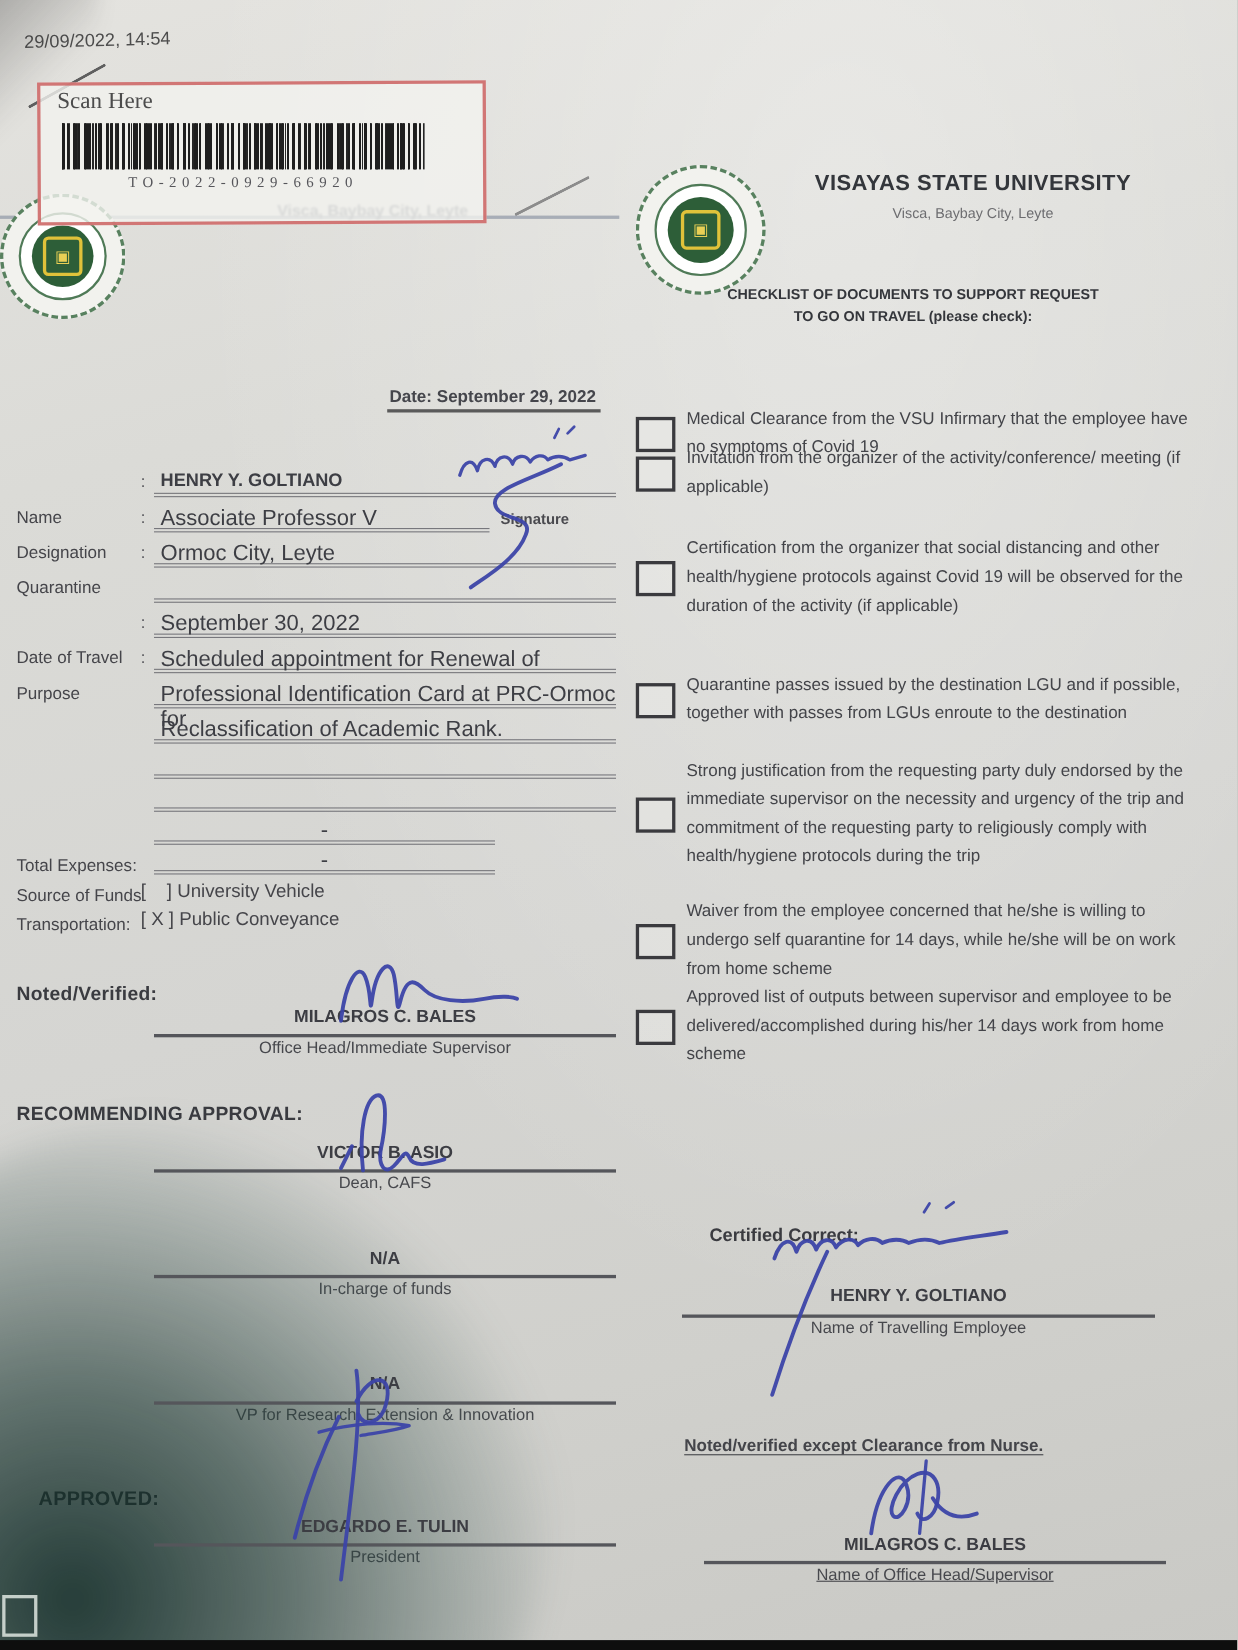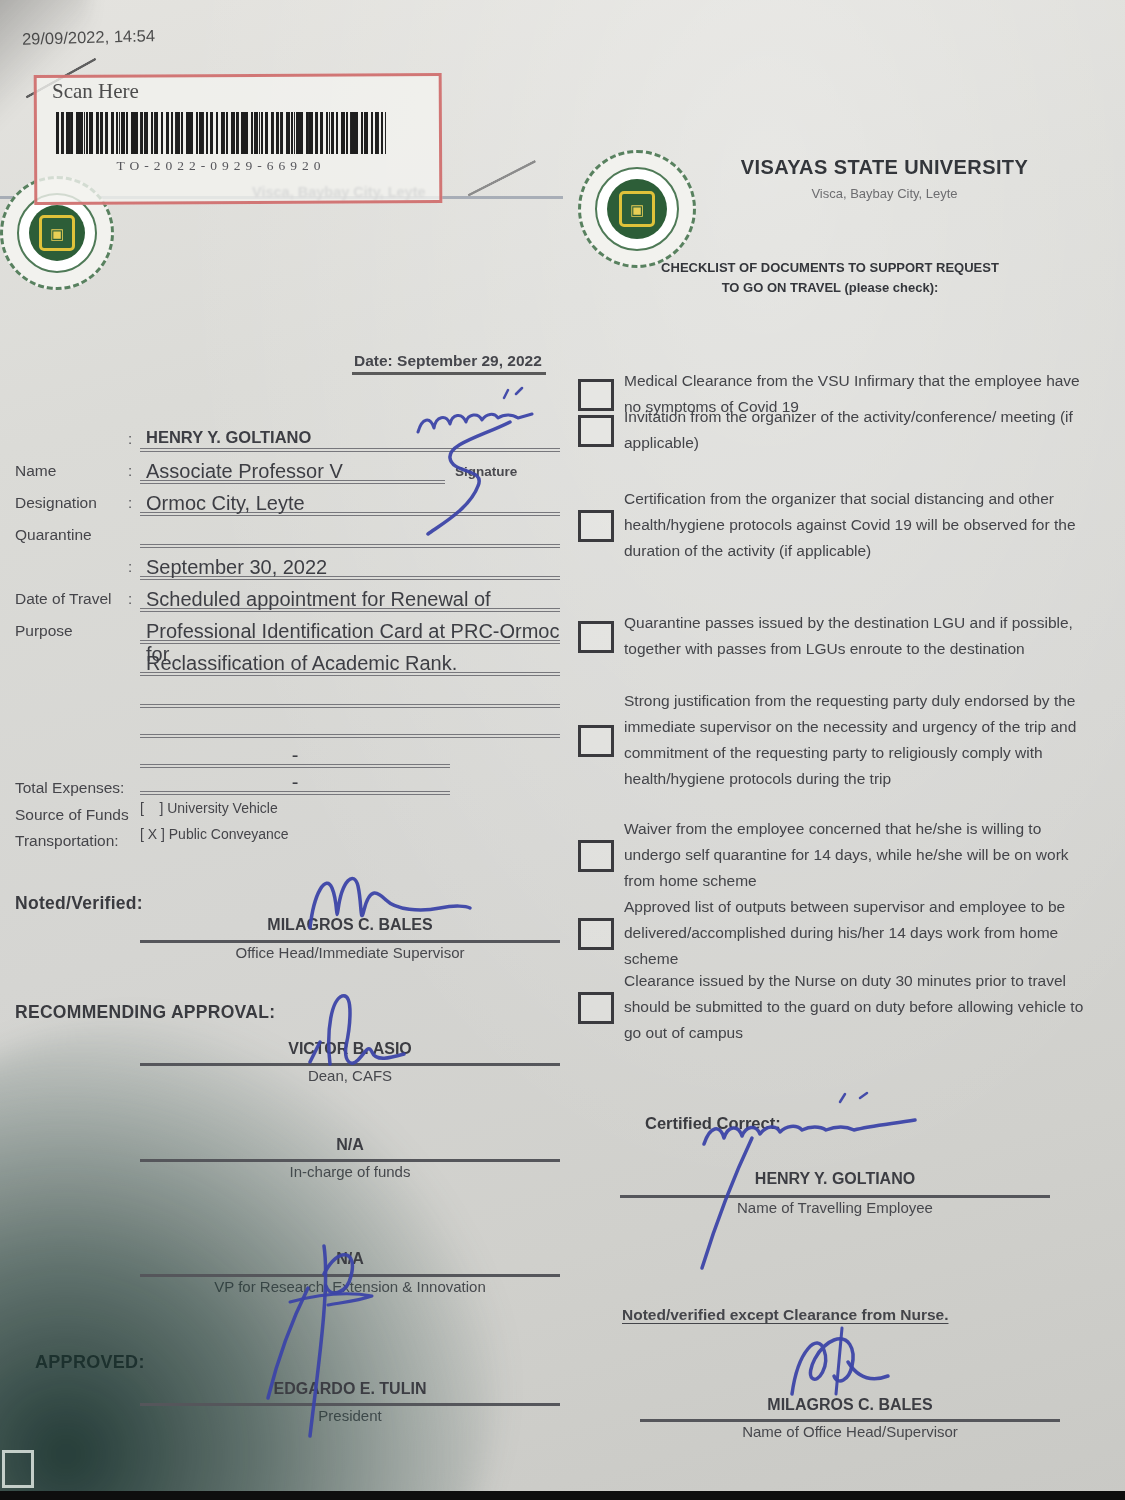--- a/index.html
+++ b/index.html
@@ -52,21 +52,21 @@
   .date-line{left:352px;top:352px;font-size:15.5px;font-weight:600;color:#45464c;
     border-bottom:3px solid #5a5a5a;padding:0 4px 2px 2px;}
   
   .lbl{left:15px;font-size:15.5px;color:#45454a;margin-top:32px;}
   .colon{left:128px;font-size:15px;color:#55555a;}
   .frow{left:140px;width:420px;height:24px;border-bottom:4px double #77777c;font-size:20px;
     color:#3d3e44;padding-left:6px;box-sizing:border-box;}
   .frow.bold{font-weight:bold;font-size:16.5px;}
   .sig-caption{left:455px;top:464px;font-size:13.5px;font-weight:bold;color:#4a4a4f;}
   .dashrow{text-align:center;padding-left:0;}
-  .opt{left:140px;font-size:14px;color:#45454a;white-space:pre;}
+  .opt{left:128px;font-size:17px;color:#45454a;white-space:pre;}
   
   .sec-label{font-size:17.5px;font-weight:bold;color:#3a3b40;letter-spacing:0.3px;}
   .sig-name{width:420px;text-align:center;font-weight:bold;font-size:16px;color:#3c3d43;z-index:2;}
   .sig-rule{width:420px;height:0;border-top:3px solid #55565b;z-index:1;}
   .sig-title{width:420px;text-align:center;font-size:15px;color:#47484d;}
   
   .chk-item{left:578px;width:508px;display:flex;align-items:center;}
   .chk-box{width:30px;height:26px;border:3.5px solid #3a3a3e;flex:none;margin-top:2px;
     background:rgba(240,240,238,0.35);}
   .chk-text{margin-left:10px;font-size:15.5px;line-height:1.68;color:#434449;width:462px;}
@@ -200,34 +200,30 @@
     <div class="chk-text">Strong justification from the requesting party duly endorsed by the immediate supervisor on the necessity and urgency of the trip and commitment of the requesting party to religiously comply with health/hygiene protocols during the trip</div>
   </div>
   <div class="abs chk-item" style="top:816px;">
     <div class="chk-box"></div>
     <div class="chk-text">Waiver from the employee concerned that he/she is willing to undergo self quarantine for 14 days, while he/she will be on work from home scheme</div>
   </div>
   <div class="abs chk-item" style="top:894px;">
     <div class="chk-box"></div>
     <div class="chk-text">Approved list of outputs between supervisor and employee to be delivered/accomplished during his/her 14 days work from home scheme</div>
   </div>
-  <div class="abs chk-item" style="top:968px;">
-    <div class="chk-box"></div>
-    <div class="chk-text">Clearance issued by the Nurse on duty 30 minutes prior to travel should be submitted to the guard on duty before allowing vehicle to go out of campus</div>
-  </div>
 
   <div class="abs cert-label">Certified Correct:</div>
   <div class="abs sig-name" style="left:620px;top:1170px;width:430px;">HENRY Y. GOLTIANO</div>
   <div class="abs sig-rule" style="left:620px;top:1195px;width:430px;"></div>
   <div class="abs sig-title" style="left:620px;top:1199px;width:430px;">Name of Travelling Employee</div>
 
   <div class="abs noted-exc">Noted/verified except Clearance from Nurse.</div>
   <div class="abs sig-name" style="left:640px;top:1396px;">MILAGROS C. BALES</div>
   <div class="abs sig-rule" style="left:640px;top:1419px;"></div>
-  <div class="abs sig-title" style="left:640px;top:1423px;">Name of Office Head/Supervisor</div>
+  <div class="abs sig-title" style="left:640px;top:1423px;text-decoration:underline;">Name of Office Head/Supervisor</div>
 
   <svg class="sig" style="left:400px;top:390px;" width="150" height="150" viewBox="0 0 150 150">
     <path class="ink" stroke-width="3" d="M18,42 C22,28 30,26 34,38 C36,26 46,24 50,34 C52,24 62,22 66,32 C68,24 78,22 82,30 C86,24 94,22 98,28 C104,24 112,24 118,28 L132,24"></path>
     <path class="ink" stroke-width="3.5" d="M110,32 C82,46 48,54 50,68 C52,84 86,78 78,96 C70,118 42,134 28,144"></path>
   </svg>
   <svg class="sig" style="left:300px;top:858px;" width="175" height="90" viewBox="0 0 175 90">
     <path class="ink" stroke-width="3.5" d="M10,70 C14,34 26,16 32,30 C38,44 36,66 38,52 C42,22 54,12 58,28 C62,46 60,68 64,52 C70,28 78,34 86,42 C96,52 120,54 140,50 C155,47 166,48 170,50"></path>
   </svg>
   <svg class="sig" style="left:296px;top:980px;" width="115" height="88" viewBox="0 0 115 88">
     <path class="ink" stroke-width="3.5" d="M14,82 L24,62 M34,84 C30,48 36,20 46,16 C58,12 54,48 50,66 C48,80 54,88 62,80 C70,72 72,64 76,72 C80,82 94,78 108,74"></path>

